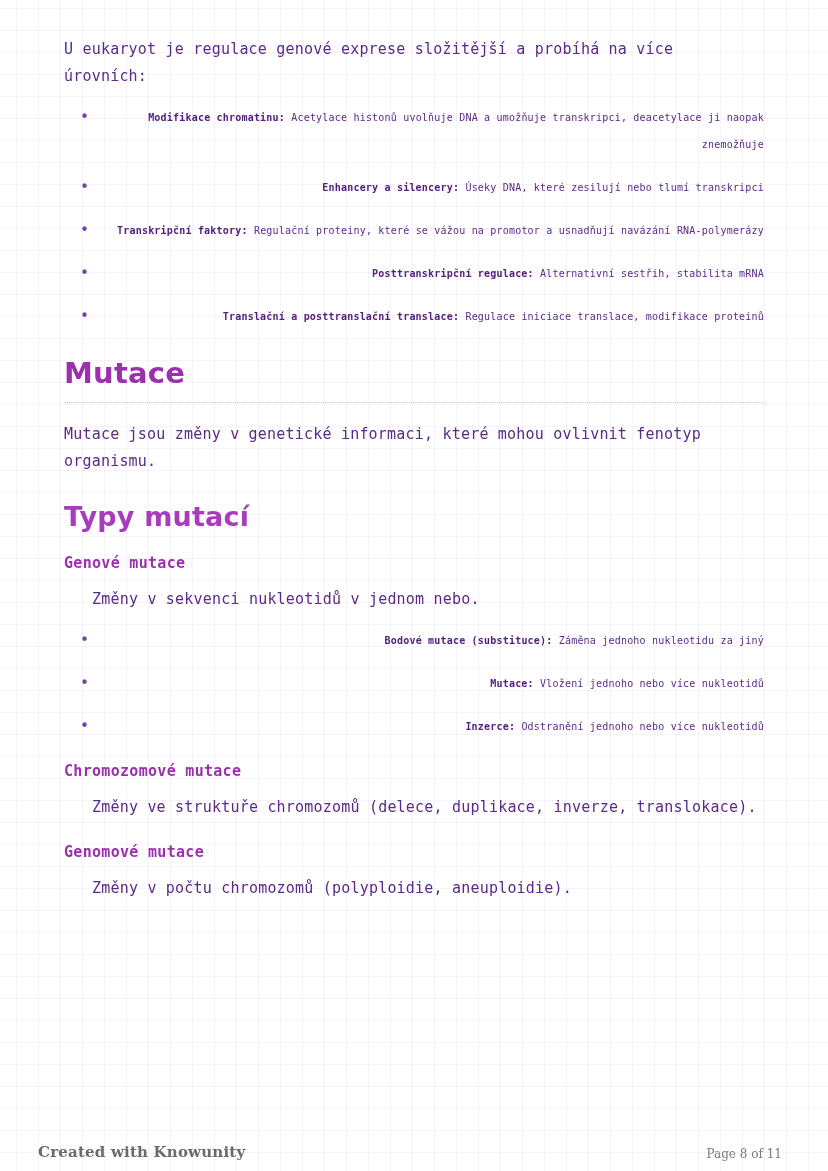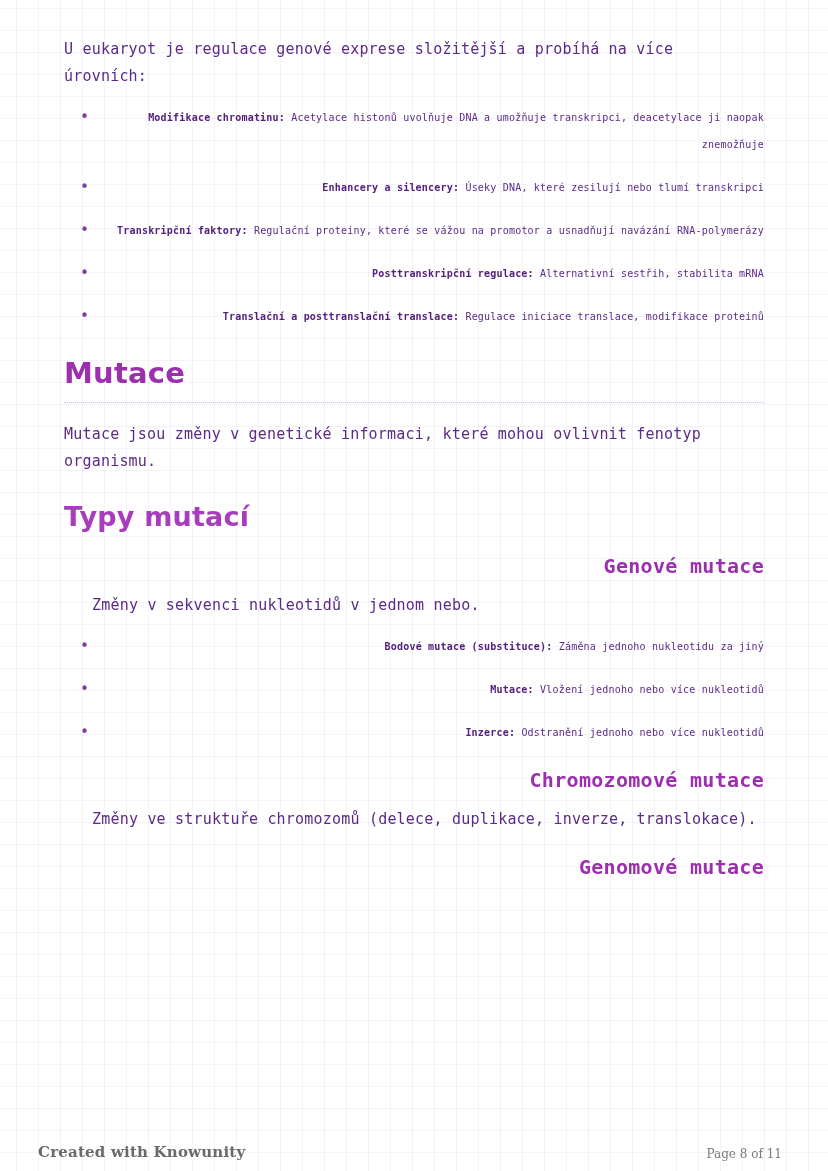--- a/index.html
+++ b/index.html
@@ -91,26 +91,25 @@
     font-family: "DejaVu Sans", sans-serif;
     font-size: 27px;
     font-weight: bold;
     color: #a93bbd;
     margin: 26px 0 16px 0;
     letter-spacing: 0.2px;
   }
 
   h3.minihead {
     font-family: "DejaVu Sans Mono", monospace;
-    font-size: 20px;
+    font-size: 15px;
     font-weight: bold;
     color: #9b2fae;
     margin: 22px 0 14px 0;
     letter-spacing: 0.3px;
-    text-align: right;
   }
 
   .indent {
     font-size: 15px;
     line-height: 27px;
     color: #5b2a86;
     letter-spacing: 0.2px;
     margin: 0 0 14px 0;
     padding-left: 28px;
   }
@@ -171,20 +170,21 @@
     <ul class="bullets">
       <li><span class="b">Bodové mutace (substituce)</span><span class="b">:</span><span> Záměna jednoho nukleotidu za jiný</span></li>
       <li><span class="b">Mutace</span><span class="b">:</span><span> Vložení jednoho nebo více nukleotidů</span></li>
       <li><span class="b">Inzerce</span><span class="b">:</span><span> Odstranění jednoho nebo více nukleotidů</span></li>
     </ul>
 
     <h3 class="minihead">Chromozomové mutace</h3>
     <p class="indent">Změny ve struktuře chromozomů (delece, duplikace, inverze, translokace).</p>
 
     <h3 class="minihead">Genomové mutace</h3>
+    <p class="indent">Změny v počtu chromozomů (polyploidie, aneuploidie).</p>
 
   </div>
 
   <div class="footer">
     <div class="footer-left">Created with Knowunity</div>
     <div class="footer-right">Page 8 of 11</div>
   </div>
 
 </div>
 

